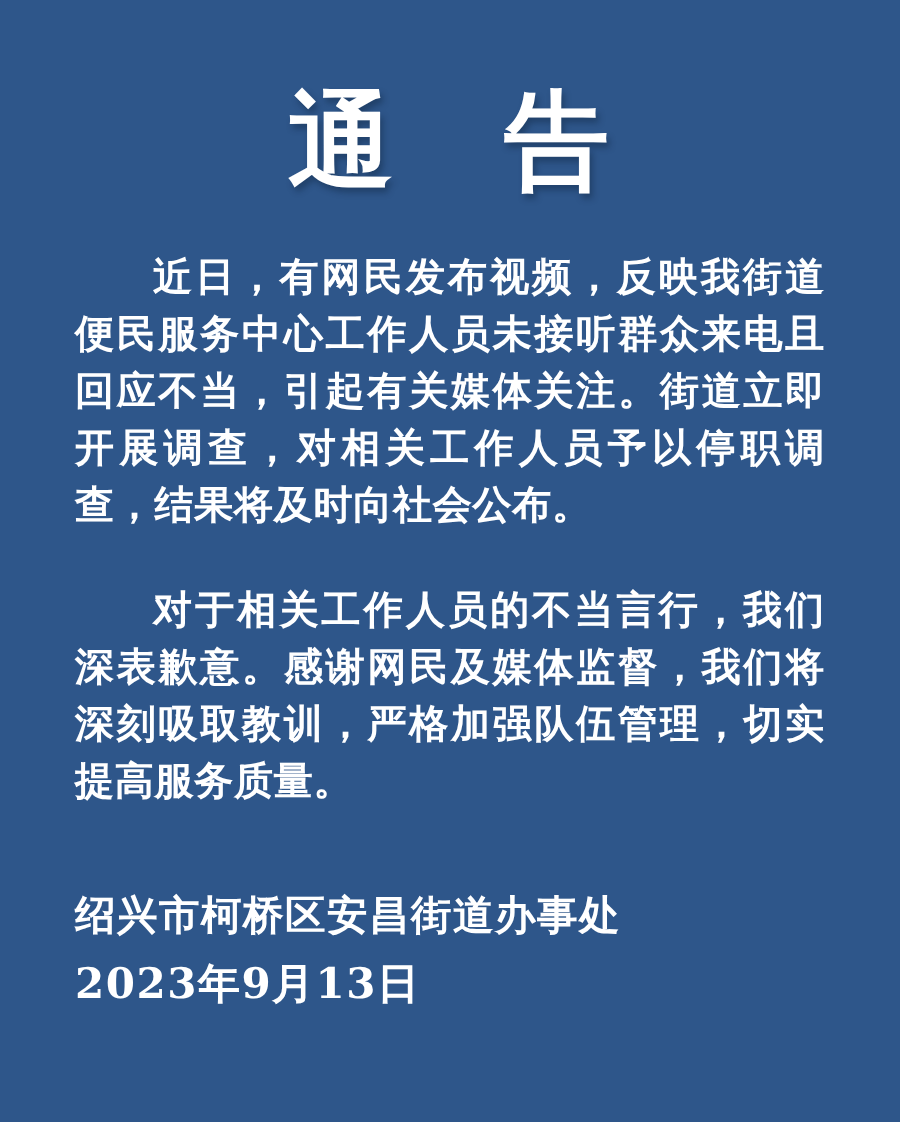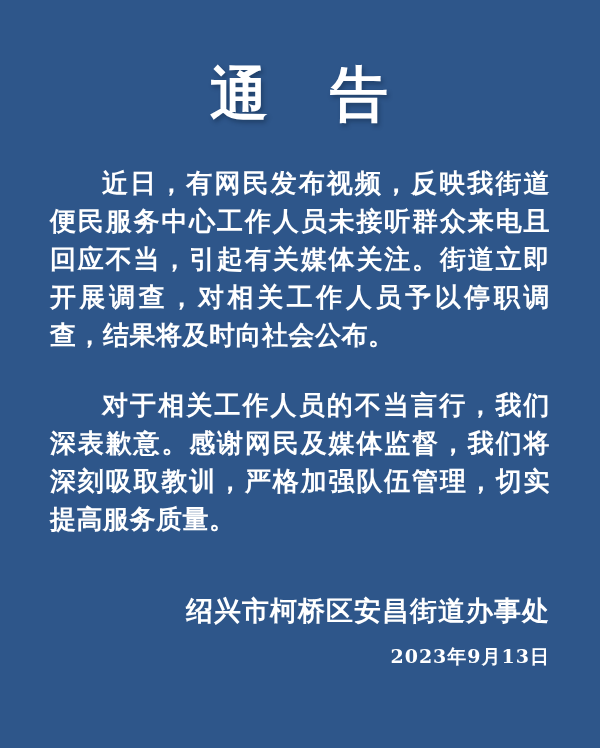--- a/index.html
+++ b/index.html
@@ -16,59 +16,59 @@
       box-sizing: border-box;
       width: 600px;
       height: 748px;
       background: #2e568a;
       padding: 62px 50px 0 50px;
     }
     .title {
       margin: 0;
       font-family: "DejaVu Serif", "Liberation Serif", serif;
       font-weight: bold;
-      font-size: 58px;
+      font-size: 70px;
       line-height: 64px;
       color: #ffffff;
       text-align: center;
       text-shadow: 2px 3px 4px rgba(10, 25, 45, 0.35);
       letter-spacing: 2px;
     }
     .body-text {
       margin-top: 40px;
     }
     .body-para {
       margin: 0;
-      font-family: Liberation Mono, monospace;
+      font-family: Liberation Serif, serif;
       font-weight: 700;
       font-size: 26px;
       line-height: 38px;
       color: #ffffff;
       text-align: justify;
       text-indent: 2em;
       letter-spacing: 0.5px;
     }
     .body-para + .body-para {
       margin-top: 32px;
     }
     .sign-block {
       margin-top: 56px;
-      text-align: right;
+      text-align: left;
       color: #ffffff;
       font-family: "DejaVu Serif", "Liberation Serif", serif;
       font-weight: 700;
     }
     .signature {
       font-size: 27px;
       line-height: 30px;
       letter-spacing: 1px;
     }
     .date {
       margin-top: 16px;
-      font-size: 19px;
+      font-size: 28px;
       line-height: 28px;
       letter-spacing: 1px;
     }
   </style>
 </head>
 <body>
 
 <div class="poster">
   <h1 class="title">通　告</h1>
 

